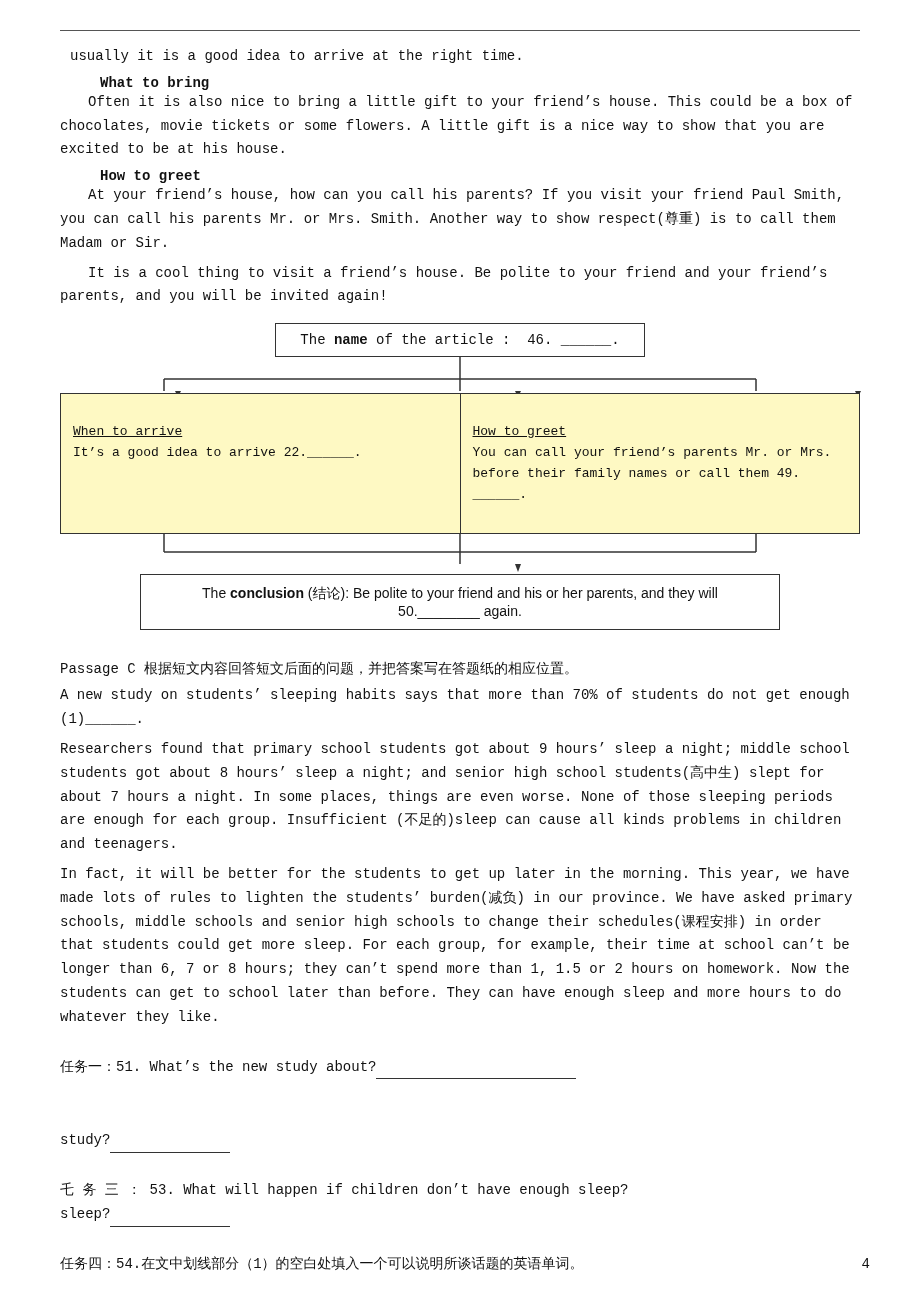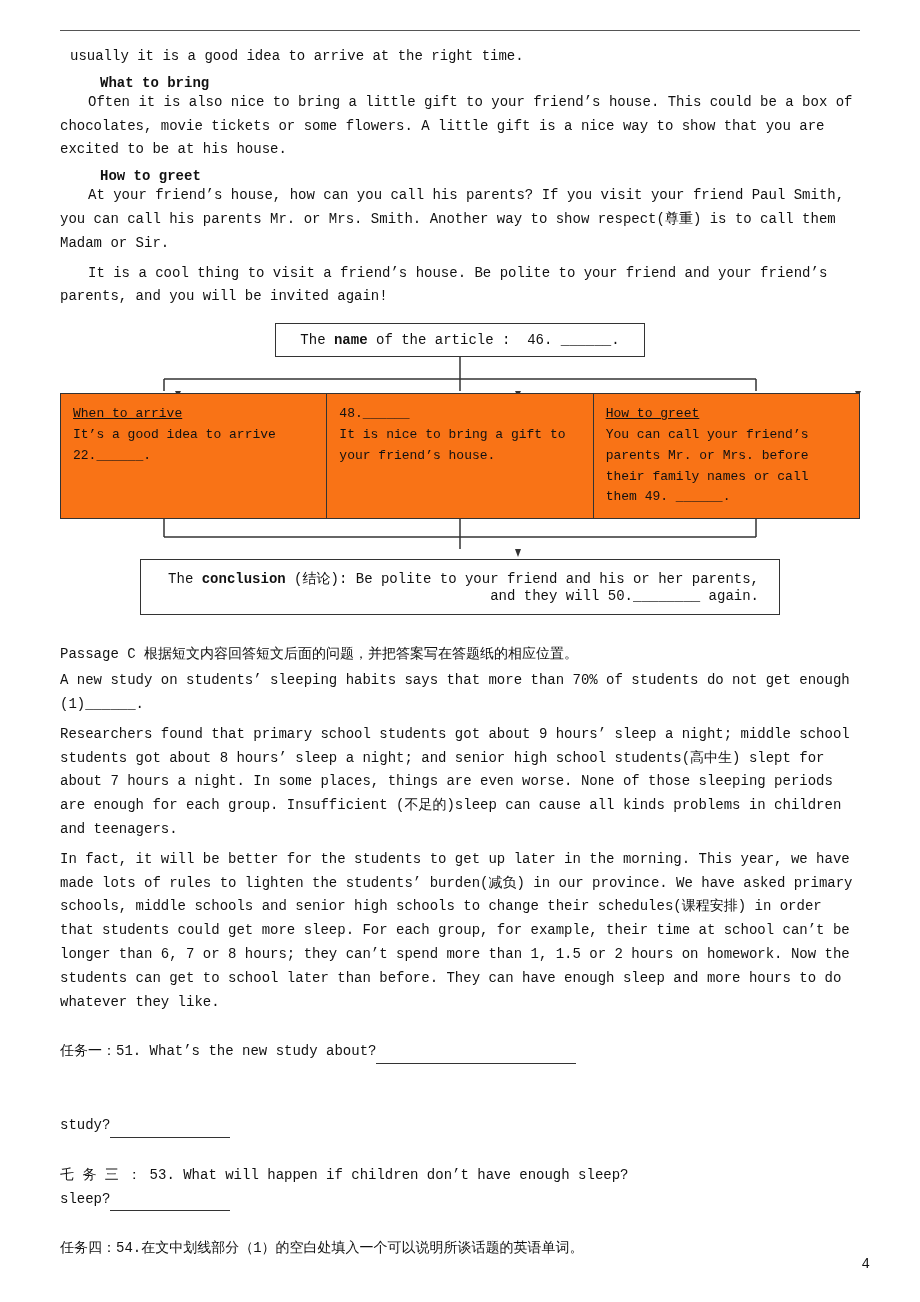--- a/index.html
+++ b/index.html
@@ -51,37 +51,37 @@
     .middle-row {
       display: flex;
       flex-direction: row;
       align-items: stretch;
       width: 100%;
       position: relative;
       margin: 0;
     }
     .middle-box {
       border: 1.5px solid #333;
-      padding: 10px 12px;
+      padding: 28px 12px;
       font-family: 'Courier New', monospace;
       font-size: 13px;
       flex: 1;
       line-height: 1.6;
-      background: #f97316;
+      background: #fef9c3;
     }
     .middle-box + .middle-box {
       border-left: none;
     }
     .bottom-box {
       border: 1.5px solid #333;
       padding: 10px 20px;
-      font-family: Liberation Mono, monospace;
+      font-family: Liberation Sans, sans-serif;
       font-size: 14px;
       background: #fff;
-      text-align: right;
+      text-align: center;
       width: 80%;
       margin: 0 auto;
     }
     .passage-c-title {
       font-family: 'Courier New', monospace;
       font-size: 14px;
       margin-top: 30px;
       margin-bottom: 6px;
     }
     .task-line {
@@ -147,24 +147,20 @@
     <polygon points="461,34 455,34 458,40" fill="#333"></polygon>
 
     <line x1="87%" y1="22" x2="87%" y2="34" stroke="#333" stroke-width="1.5"></line>
     <polygon points="801,34 795,34 798,40" fill="#333"></polygon>
   </svg>
 
   <div class="middle-row">
     <div class="middle-box">
       <u>When to arrive</u><br>
       <span>It’s a good idea to arrive 22.______.</span>
-    </div>
-    <div class="middle-box">
-      <span>48.______</span><br>
-      <span>It is nice to bring a gift to your friend’s house.</span>
     </div>
     <div class="middle-box">
       <u>How to greet</u><br>
       <span>You can call your friend’s parents Mr. or Mrs. before their family names or call them 49. ______.</span>
     </div>
   </div>
 
   <svg height="40" style="width:100%;overflow:visible;">
 
     <line x1="13%" y1="0" x2="13%" y2="18" stroke="#333" stroke-width="1.5"></line>

